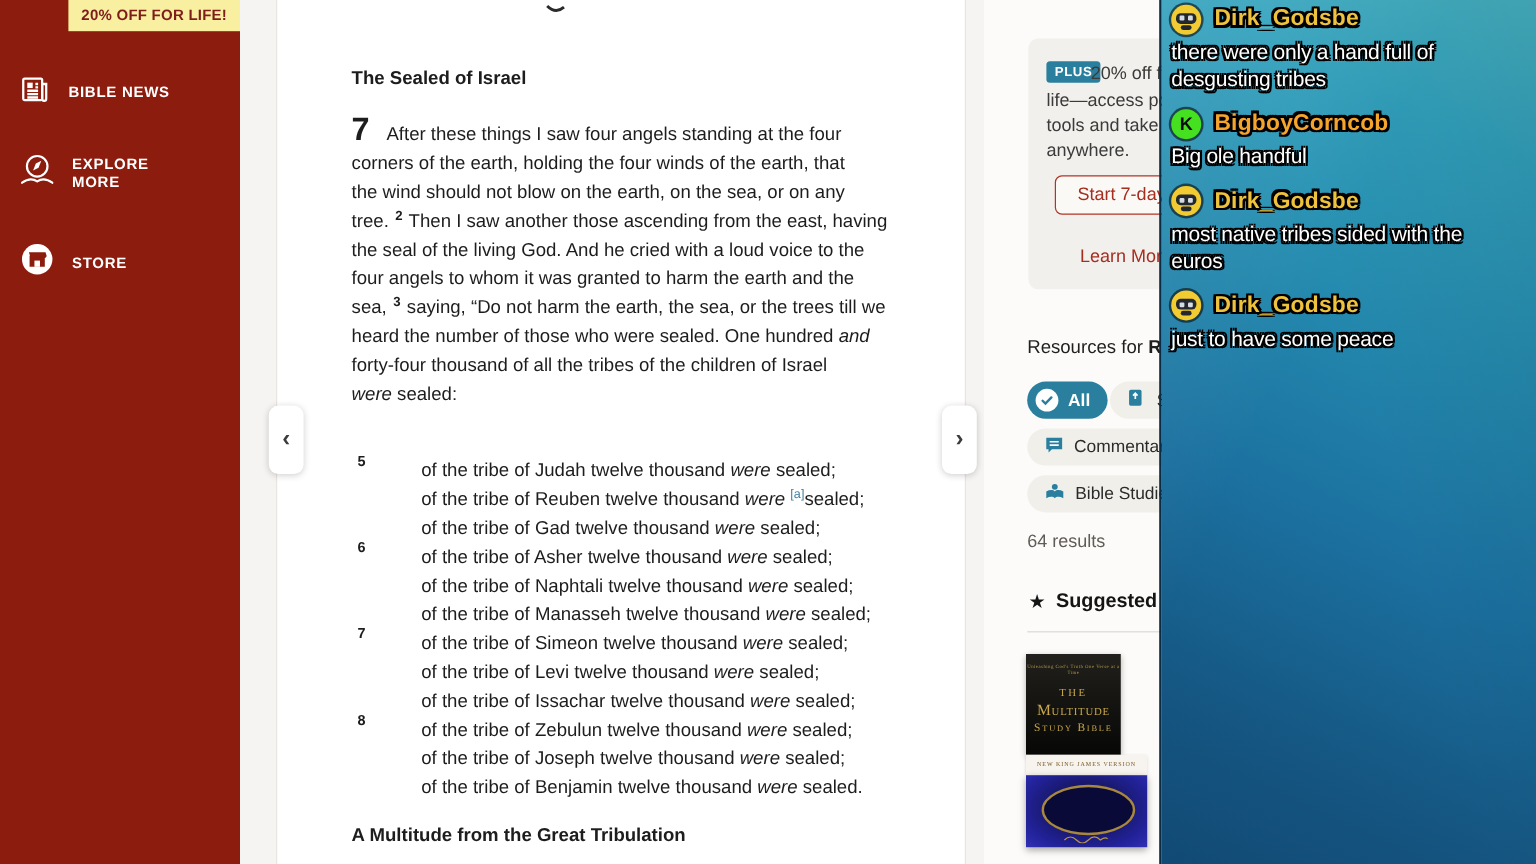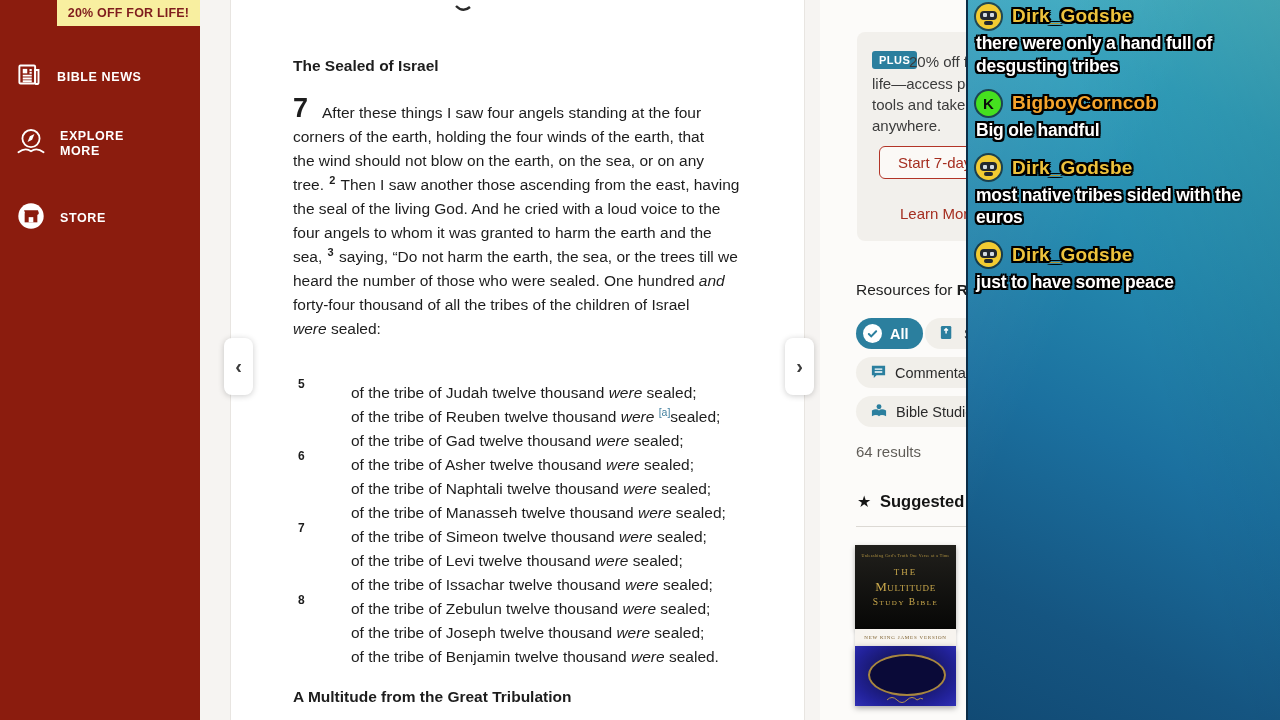--- a/index.html
+++ b/index.html
@@ -63,21 +63,21 @@
   #pill-all{left:856px;top:318px;}
   #pill-study{left:925px;top:318px;width:140px;}
   #pill-comm{left:856px;top:357px;width:160px;}
   #pill-studies{left:856px;top:396px;width:140px;}
   .check-circle{width:19px;height:19px;border-radius:50%;background:#fff;display:flex;align-items:center;justify-content:center;flex:none;}
   .results{position:absolute;left:856px;top:443px;font-size:15px;color:#605d58;}
   .sugg-star{position:absolute;left:857px;top:492px;font-size:16px;color:#141414;}
   .sugg-title{position:absolute;left:880px;top:492px;font-size:16.5px;font-weight:700;color:#141414;white-space:nowrap;}
   .sugg-divider{position:absolute;left:856px;top:526px;width:220px;height:1px;background:#dcd9d4;}
 
-  .book1{position:absolute;left:855px;top:545px;width:101px;height:84px;cursor:pointer;
+  .book1{position:absolute;left:855px;top:545px;width:79px;height:84px;cursor:pointer;
          background:linear-gradient(#21201c,#070706);box-shadow:0 2px 5px rgba(0,0,0,.3);
          color:#c9a84c;text-align:center;font-family:"Liberation Serif",serif;overflow:hidden;}
   .book1 .tag{font-size:4px;letter-spacing:.4px;margin-top:8px;line-height:5px;color:#b79843;}
   .book1 .t-the{font-size:9px;letter-spacing:2px;margin-top:9px;}
   .book1 .t-name{font-size:13px;letter-spacing:.6px;margin-top:2px;font-variant:small-caps;}
   .book1 .t-sub{font-size:9.5px;letter-spacing:1.5px;margin-top:2px;font-variant:small-caps;}
   .book1-strip{position:absolute;left:855px;top:629px;width:101px;height:17px;background:#f7f4ef;
          display:flex;align-items:center;justify-content:center;font-family:"Liberation Serif",serif;
          font-size:5px;letter-spacing:.8px;color:#7a5c28;box-shadow:0 1px 3px rgba(0,0,0,.2);}
   .book2{position:absolute;left:855px;top:646px;width:101px;height:60px;cursor:pointer;
@@ -101,21 +101,21 @@
   .badge-kick{background:#45e01f;display:flex;align-items:center;justify-content:center;
          color:#0a0a0a;font-weight:800;font-size:15px;}
   .badge-streamlabs{background:#f2cb32;}
   .sl-band{position:absolute;left:4px;right:4px;top:7px;height:9px;background:#23282f;border-radius:4px;
          display:flex;align-items:center;justify-content:space-between;padding:0 3px;box-sizing:border-box;}
   .sl-band b{width:4px;height:4px;background:#d4dbe2;border-radius:1px;}
   .sl-mouth{position:absolute;left:8px;right:8px;bottom:4px;height:4px;background:#23282f;border-radius:2px;}
   .chat-user{font-size:19px;font-weight:800;letter-spacing:.2px;
         text-shadow:-2px -2px 0 #000,2px -2px 0 #000,-2px 2px 0 #000,2px 2px 0 #000,
                     -2px 0 0 #000,2px 0 0 #000,0 -2px 0 #000,0 2px 0 #000;}
-  .chat-line{font-size:17.5px;font-weight:700;color:#fff;line-height:22.5px;letter-spacing:-.2px;
+  .chat-line{font-size:17.5px;font-weight:400;color:#fff;line-height:22.5px;letter-spacing:-.2px;
         text-shadow:-2px -2px 0 #000,2px -2px 0 #000,-2px 2px 0 #000,2px 2px 0 #000,
                     -2px 0 0 #000,2px 0 0 #000,0 -2px 0 #000,0 2px 0 #000;}
 </style>
 </head>
 <body>
 
 <div class="stage">
 
   <div class="sidebar">
     <div class="banner">20% OFF FOR LIFE!</div>

